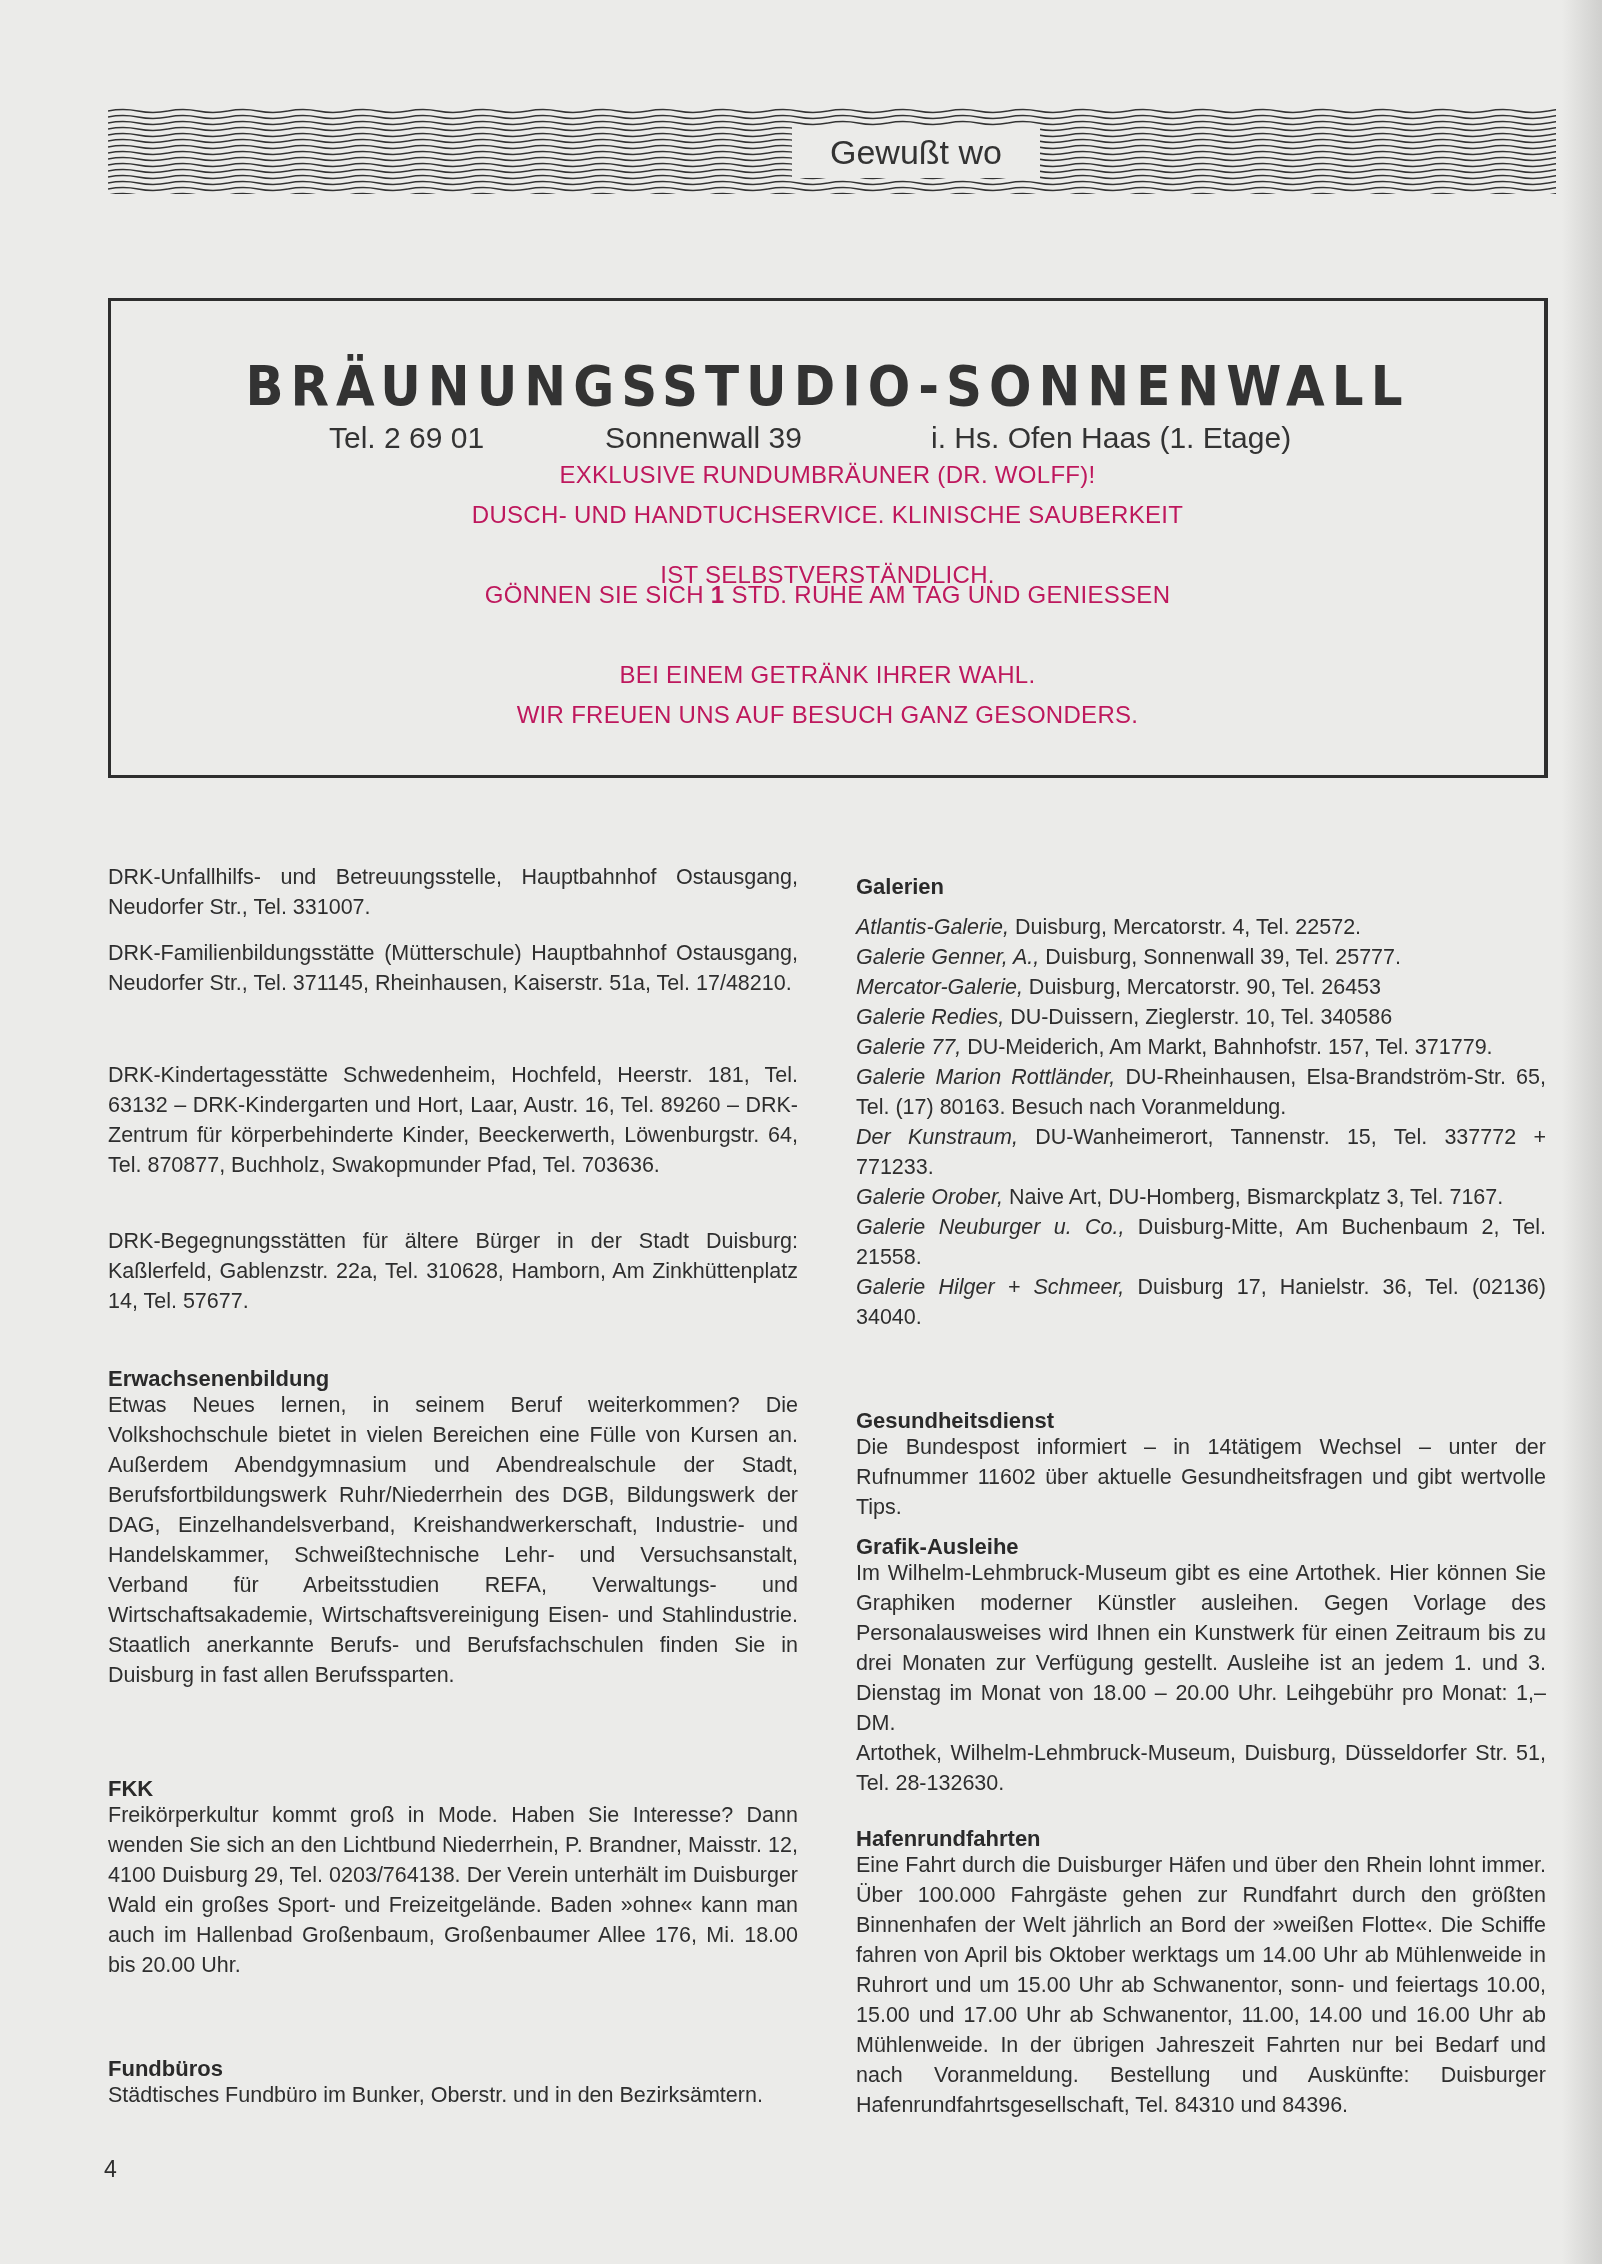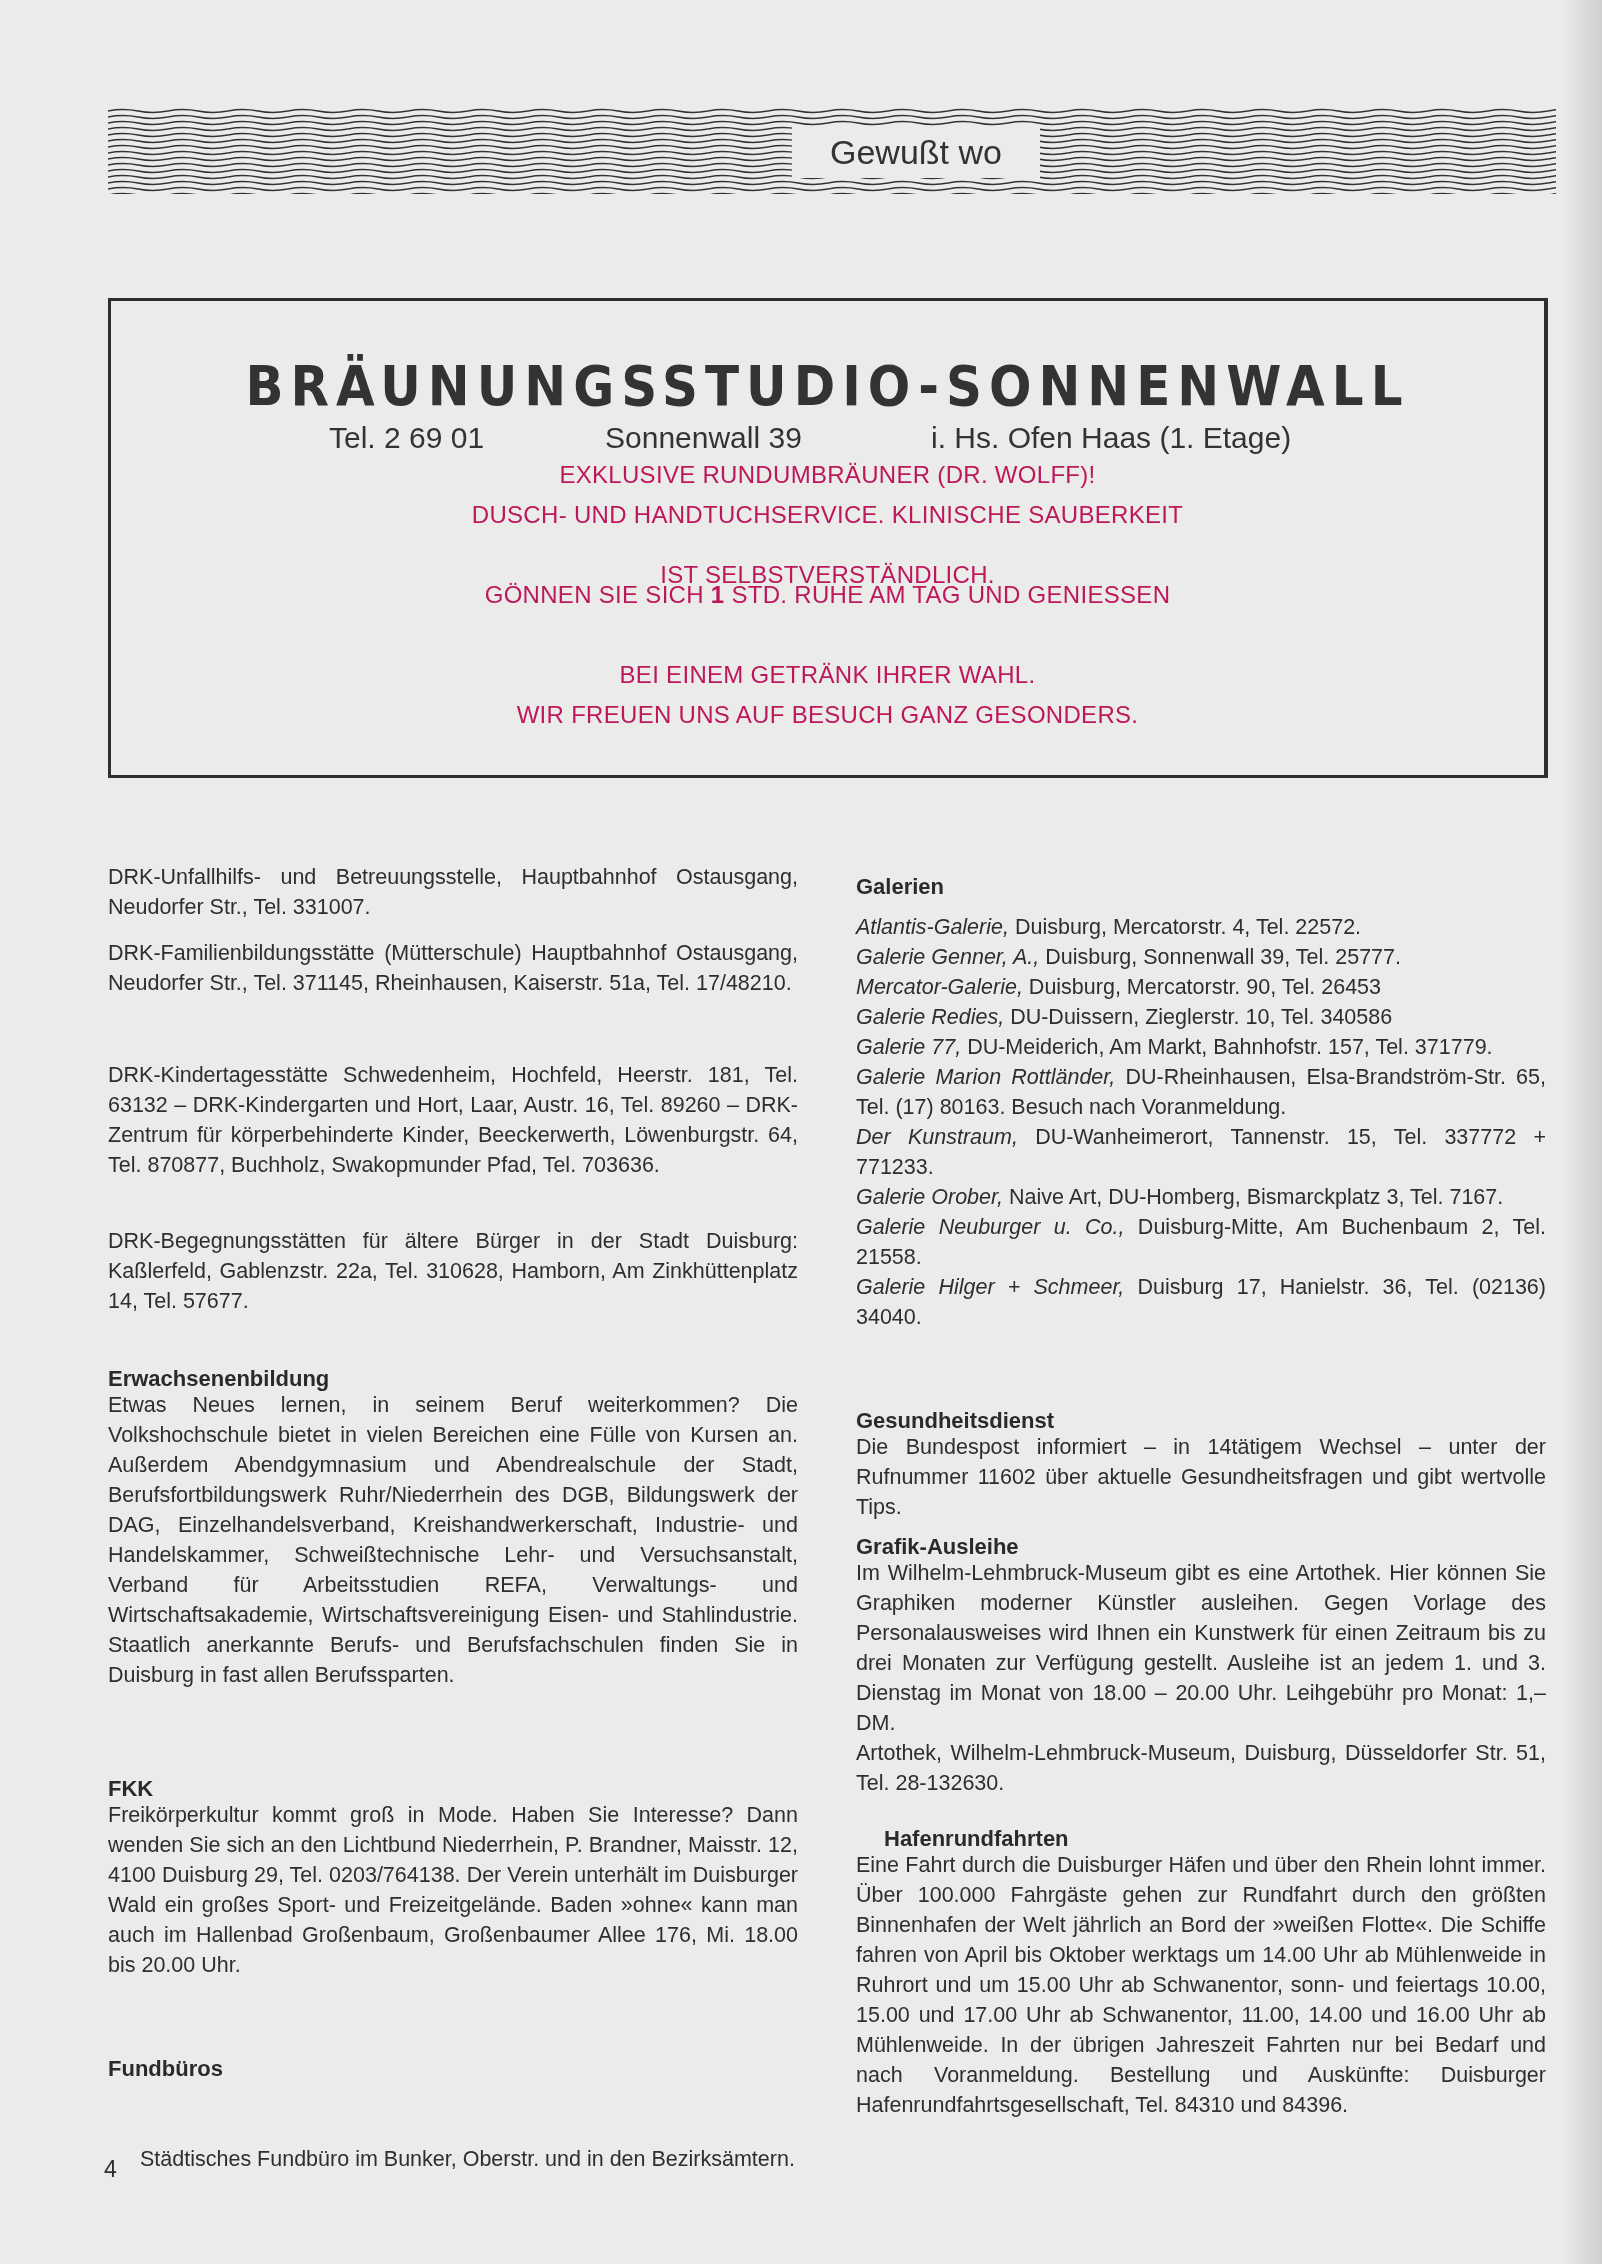--- a/index.html
+++ b/index.html
@@ -99,21 +99,21 @@
   <div class="p" style="top:198px;">DRK-Kindertagesstätte Schwedenheim, Hochfeld, Heerstr. 181, Tel. 63132 – DRK-Kindergarten und Hort, Laar, Austr. 16, Tel. 89260 – DRK-Zentrum für körperbehinderte Kinder, Beeckerwerth, Löwenburgstr. 64, Tel. 870877, Buchholz, Swakopmunder Pfad, Tel. 703636.</div>
   <div class="p" style="top:364px;">DRK-Begegnungsstätten für ältere Bürger in der Stadt Duisburg: Kaßlerfeld, Gablenzstr. 22a, Tel. 310628, Hamborn, Am Zinkhüttenplatz 14, Tel. 57677.</div>
 
   <div class="h" style="top:502px;">Erwachsenenbildung</div>
   <div class="p" style="top:528px;">Etwas Neues lernen, in seinem Beruf weiterkommen? Die Volkshochschule bietet in vielen Bereichen eine Fülle von Kursen an. Außerdem Abendgymnasium und Abendrealschule der Stadt, Berufsfortbildungswerk Ruhr/Niederrhein des DGB, Bildungswerk der DAG, Einzelhandelsverband, Kreishandwerkerschaft, Industrie- und Handelskammer, Schweißtechnische Lehr- und Versuchsanstalt, Verband für Arbeitsstudien REFA, Verwaltungs- und Wirtschaftsakademie, Wirtschaftsvereinigung Eisen- und Stahlindustrie. Staatlich anerkannte Berufs- und Berufsfachschulen finden Sie in Duisburg in fast allen Berufssparten.</div>
 
   <div class="h" style="top:912px;">FKK</div>
   <div class="p" style="top:938px;">Freikörperkultur kommt groß in Mode. Haben Sie Interesse? Dann wenden Sie sich an den Lichtbund Niederrhein, P. Brandner, Maisstr. 12, 4100 Duisburg 29, Tel. 0203/764138. Der Verein unterhält im Duisburger Wald ein großes Sport- und Freizeitgelände. Baden »ohne« kann man auch im Hallenbad Großenbaum, Großenbaumer Allee 176, Mi. 18.00 bis 20.00 Uhr.</div>
 
   <div class="h" style="top:1192px;">Fundbüros</div>
-  <div class="p" style="top:1282px;margin-left:32px;">Städtisches Fundbüro im Bunker, Oberstr. und in den Bezirksämtern.</div>
+  <div class="p" style="top:1218px;">Städtisches Fundbüro im Bunker, Oberstr. und in den Bezirksämtern.</div>
 </div>
 
 <div class="col col-right" style="top:872px;">
   <div class="h" style="top:0;">Galerien</div>
   <div class="p" style="top:40px;">
     <span class="entry"><i>Atlantis-Galerie,</i><span> Duisburg, Mercatorstr. 4, Tel. 22572.</span></span>
     <span class="entry"><i>Galerie Genner, A.,</i><span> Duisburg, Sonnenwall 39, Tel. 25777.</span></span>
     <span class="entry"><i>Mercator-Galerie,</i><span> Duisburg, Mercatorstr. 90, Tel. 26453</span></span>
     <span class="entry"><i>Galerie Redies,</i><span> DU-Duissern, Zieglerstr. 10, Tel. 340586</span></span>
     <span class="entry"><i>Galerie 77,</i><span> DU-Meiderich, Am Markt, Bahnhofstr. 157, Tel. 371779.</span></span>
@@ -126,17 +126,17 @@
 
   <div class="h" style="top:534px;">Gesundheitsdienst</div>
   <div class="p" style="top:560px;">Die Bundespost informiert – in 14tätigem Wechsel – unter der Rufnummer 11602 über aktuelle Gesundheitsfragen und gibt wertvolle Tips.</div>
 
   <div class="h" style="top:660px;">Grafik-Ausleihe</div>
   <div class="p" style="top:686px;">
     <span class="entry">Im Wilhelm-Lehmbruck-Museum gibt es eine Artothek. Hier können Sie Graphiken moderner Künstler ausleihen. Gegen Vorlage des Personalausweises wird Ihnen ein Kunstwerk für einen Zeitraum bis zu drei Monaten zur Verfügung gestellt. Ausleihe ist an jedem 1. und 3. Dienstag im Monat von 18.00 – 20.00 Uhr. Leihgebühr pro Monat: 1,– DM.</span>
     <span class="entry">Artothek, Wilhelm-Lehmbruck-Museum, Duisburg, Düsseldorfer Str. 51, Tel. 28-132630.</span>
   </div>
 
-  <div class="h" style="top:952px;margin-left:28px;">Hafenrundfahrten</div>
+  <div class="h" style="top:952px;">Hafenrundfahrten</div>
   <div class="p" style="top:978px;">Eine Fahrt durch die Duisburger Häfen und über den Rhein lohnt immer. Über 100.000 Fahrgäste gehen zur Rundfahrt durch den größten Binnenhafen der Welt jährlich an Bord der »weißen Flotte«. Die Schiffe fahren von April bis Oktober werktags um 14.00 Uhr ab Mühlenweide in Ruhrort und um 15.00 Uhr ab Schwanentor, sonn- und feiertags 10.00, 15.00 und 17.00 Uhr ab Schwanentor, 11.00, 14.00 und 16.00 Uhr ab Mühlenweide. In der übrigen Jahreszeit Fahrten nur bei Bedarf und nach Voranmeldung. Bestellung und Auskünfte: Duisburger Hafenrundfahrtsgesellschaft, Tel. 84310 und 84396.</div>
 </div>
 
 <div class="page-number">4</div>
 
 </body></html>

